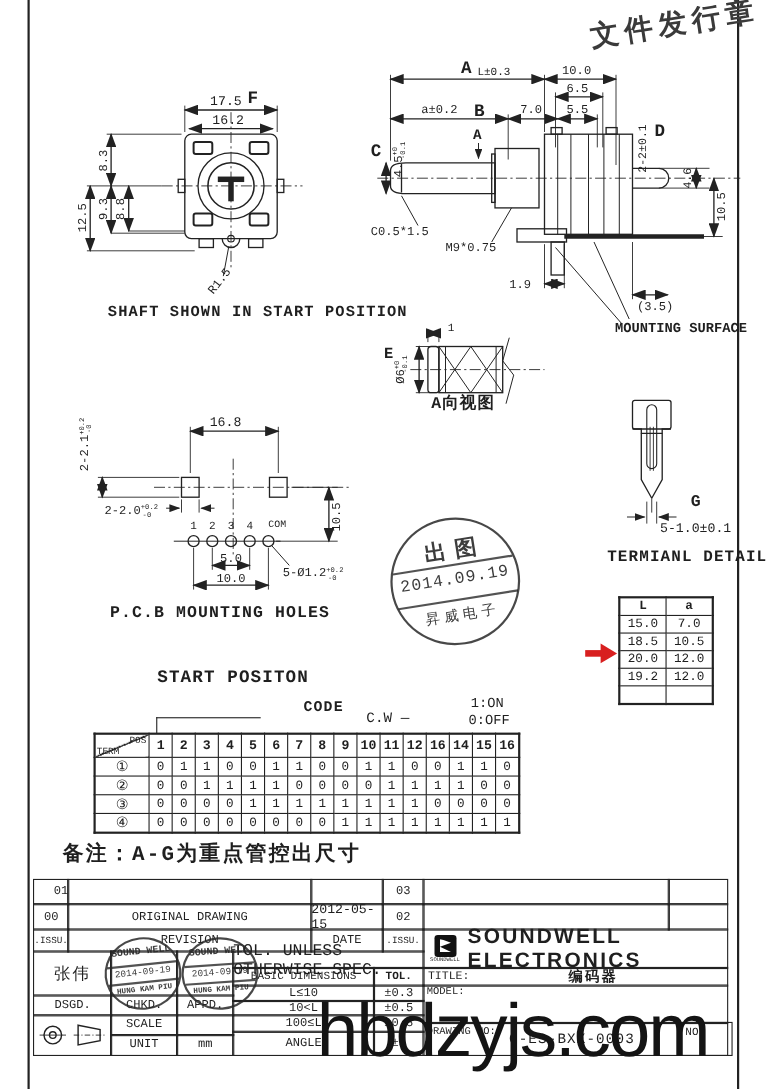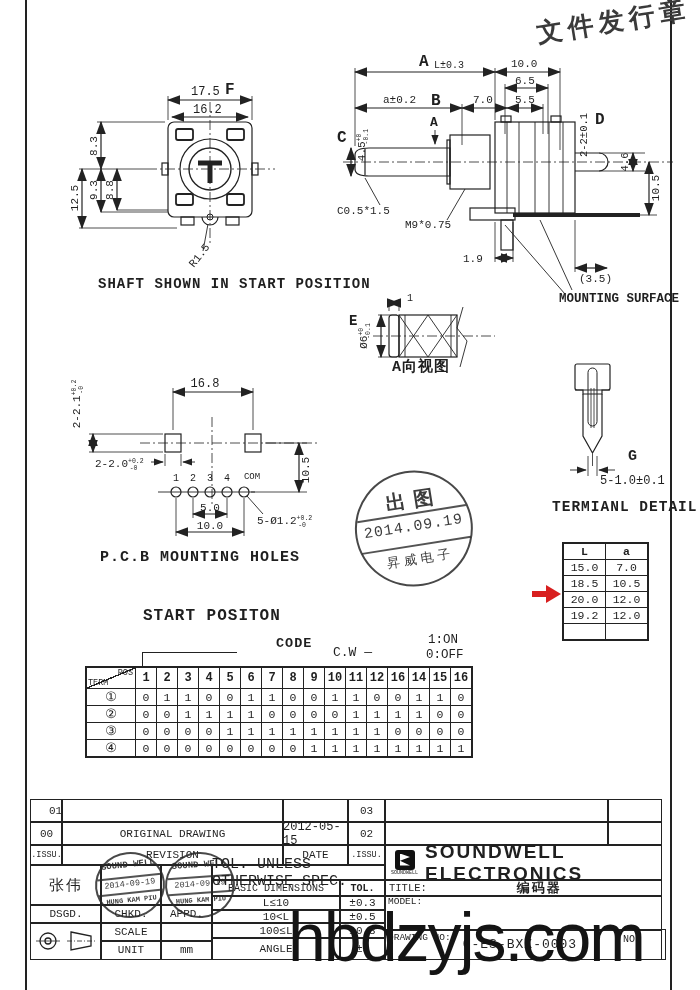--- a/index.html
+++ b/index.html
@@ -408,20 +408,21 @@
           <td>1</td>
           <td>1</td>
           <td>1</td>
           <td>1</td>
           <td>1</td>
           <td>1</td>
         </tr>
       </tbody>
   </table>
 
+  <div class="txt" style="left:57px;top:763px;font-size:19px;font-weight:bold;letter-spacing:2px;">备注：A-G为重点管控出尺寸</div>
 
   <div style="position:absolute;left:0;top:0;">
 
     <div class="cell" style="left:30px;top:799px;width:33px;height:24px;padding-left:18px;">01</div>
     <div class="cell" style="left:61px;top:799px;width:223px;height:24px;"></div>
     <div class="cell" style="left:282px;top:799px;width:67px;height:24px;"></div>
     <div class="cell" style="left:347px;top:799px;width:39px;height:24px;">03</div>
     <div class="cell" style="left:30px;top:821px;width:33px;height:25px;">00</div>
     <div class="cell" style="left:61px;top:821px;width:223px;height:25px;">ORIGINAL DRAWING</div>
     <div class="cell" style="left:282px;top:821px;width:67px;height:25px;font-size:12px;">2012-05-15</div>

